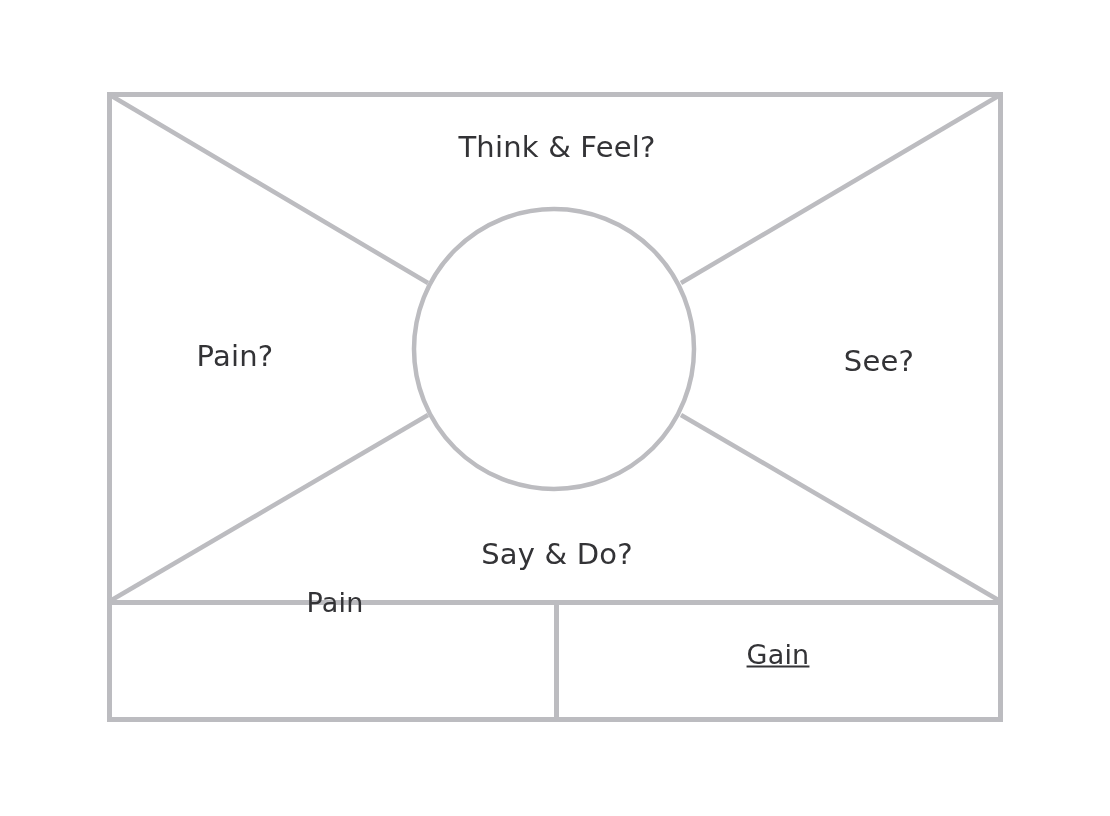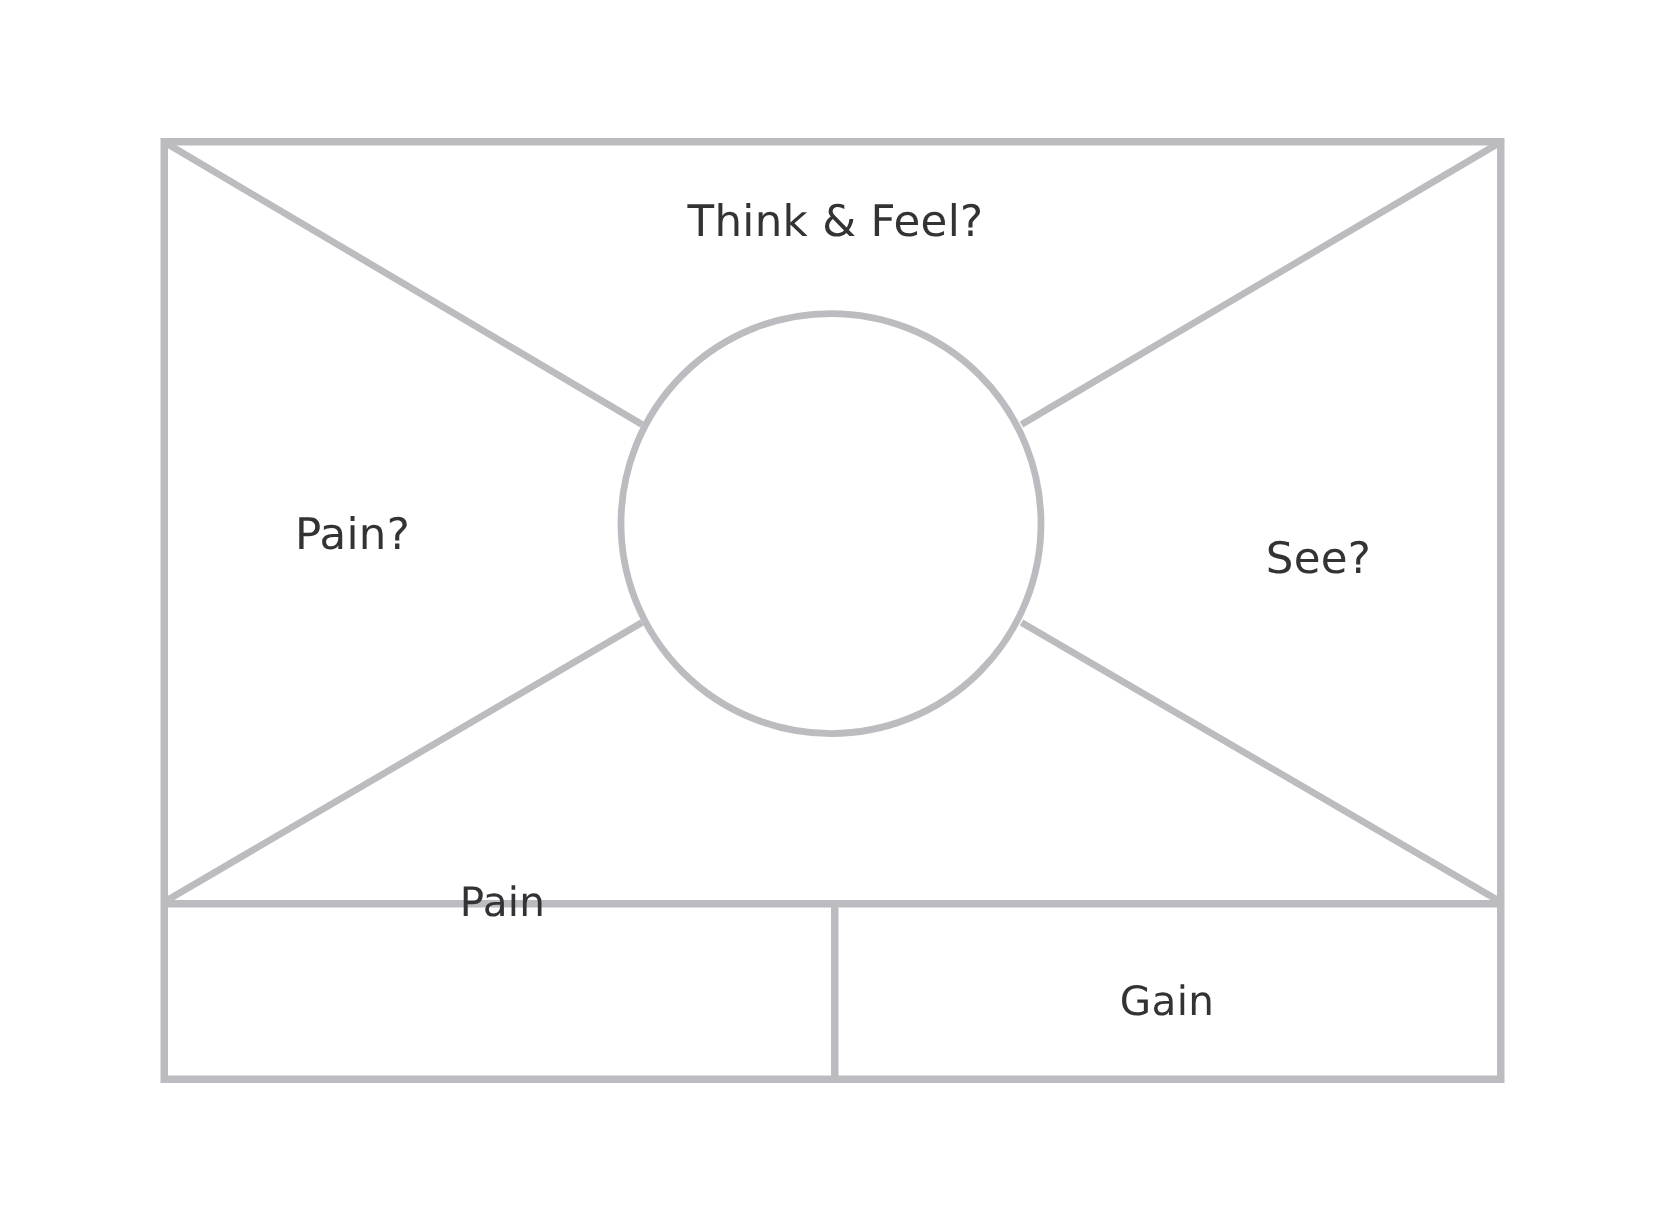--- a/index.html
+++ b/index.html
@@ -87,20 +87,21 @@
     <line class="divider-stroke" x1="556.5" y1="602.5" x2="556.5" y2="719.5"></line>
 
     <circle class="circle-stroke" cx="554" cy="349" r="140"></circle>
 
   </svg>
 
   <div class="map-label label-quadrant" style="left:557px; top:147px;">Think &amp; Feel?</div>
 
   <div class="map-label label-quadrant" style="left:235px; top:356px;">Pain?</div>
 
-  <div class="map-label label-quadrant" style="left:879px; top:372px;">See?</div>
+  <div class="map-label label-quadrant" style="left:879px; top:361px;">See?</div>
 
+  <div class="map-label label-quadrant" style="left:557px; top:554px;">Say &amp; Do?</div>
 
   <div class="map-label label-section" style="left:335px; top:602px;">Pain</div>
 
-  <div class="map-label label-section" style="left:778px; top:668px;">Gain</div>
+  <div class="map-label label-section" style="left:778px; top:654px;text-decoration:underline;">Gain</div>
 
 </div>
 
 </body></html>

